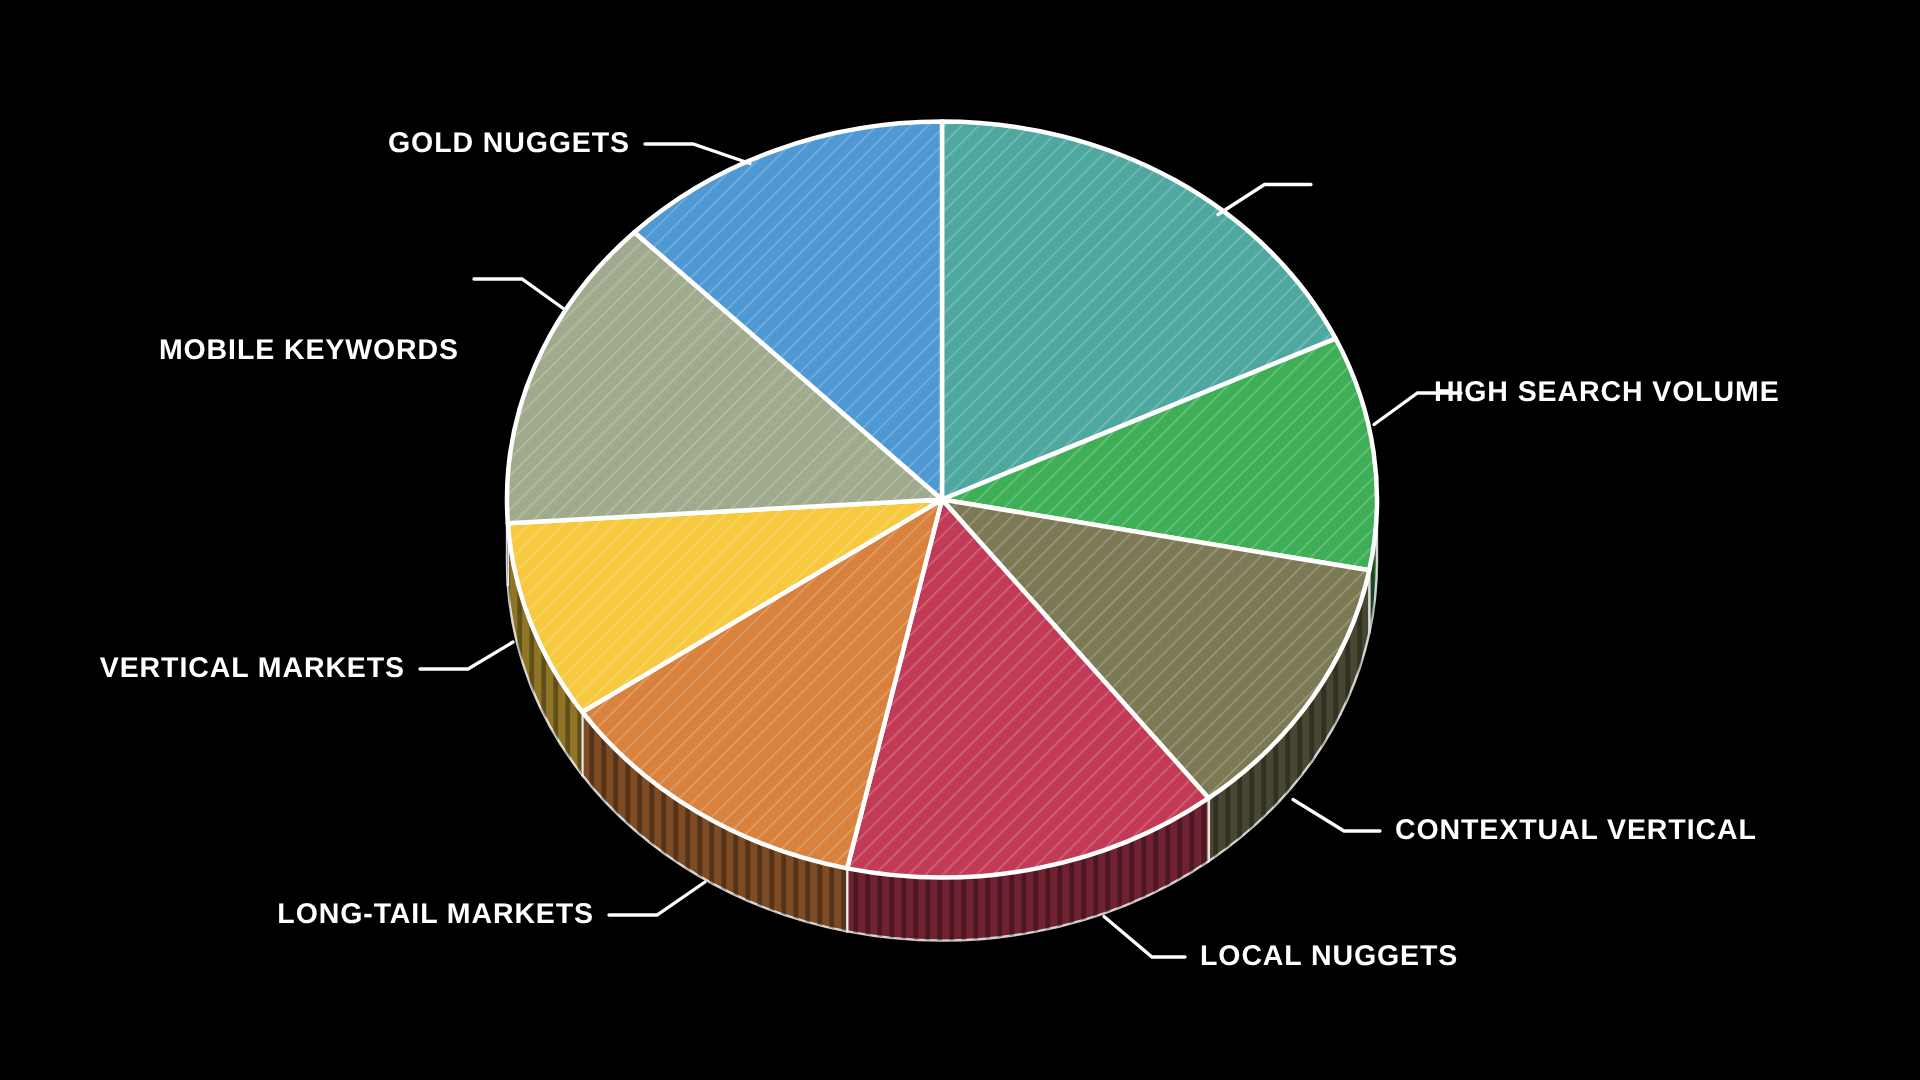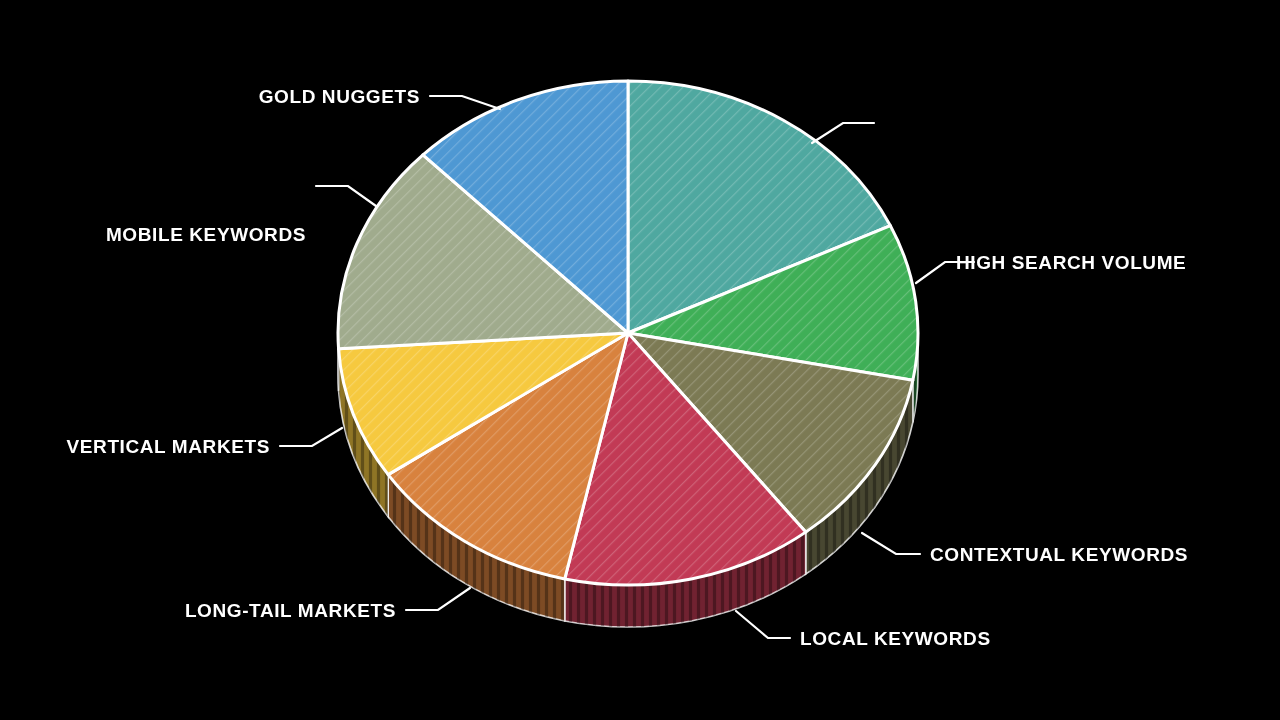--- a/index.html
+++ b/index.html
@@ -85,20 +85,20 @@
         <polyline points="862,533 896,554 920,554" fill="none" stroke="#FFFFFF" stroke-width="2.2" stroke-linecap="round"></polyline>
         <polyline points="736,611 768,638 790,638" fill="none" stroke="#FFFFFF" stroke-width="2.2" stroke-linecap="round"></polyline>
         <polyline points="470,588 438,610 406,610" fill="none" stroke="#FFFFFF" stroke-width="2.2" stroke-linecap="round"></polyline>
         <polyline points="342,428 312,446 280,446" fill="none" stroke="#FFFFFF" stroke-width="2.2" stroke-linecap="round"></polyline>
         <polyline points="376,206 348,186 316,186" fill="none" stroke="#FFFFFF" stroke-width="2.2" stroke-linecap="round"></polyline>
         <polyline points="500,109 462,96 430,96" fill="none" stroke="#FFFFFF" stroke-width="2.2" stroke-linecap="round"></polyline>
       </g>
   </svg>
 
   <div class="slice-label side-right" style="left: 956px; top: 262px; color: rgb(255, 255, 255);">HIGH SEARCH VOLUME</div>
-  <div class="slice-label side-right" style="left: 930px; top: 554px; color: rgb(255, 255, 255);">CONTEXTUAL KEYWORDS</div>
-  <div class="slice-label side-right" style="left: 800px; top: 638px; color: rgb(255, 255, 255);">LOCAL KEYWORDS</div>
+  <div class="slice-label side-right" style="left: 930px; top: 554px; color: rgb(255, 255, 255);">CONTEXTUAL VERTICAL</div>
+  <div class="slice-label side-right" style="left: 800px; top: 638px; color: rgb(255, 255, 255);">LOCAL NUGGETS</div>
   <div class="slice-label side-left" style="left: 396px; top: 610px; color: rgb(255, 255, 255);">LONG-TAIL MARKETS</div>
   <div class="slice-label side-left" style="left: 270px; top: 446px; color: rgb(255, 255, 255); text-align: center;">VERTICAL MARKETS</div>
   <div class="slice-label side-left" style="left: 306px; top: 186px; color: rgb(255, 255, 255); margin-top: 48px;">MOBILE KEYWORDS</div>
   <div class="slice-label side-left" style="left: 420px; top: 96px; color: rgb(255, 255, 255);">GOLD NUGGETS</div>
 
 </div>
 
 </body></html>

